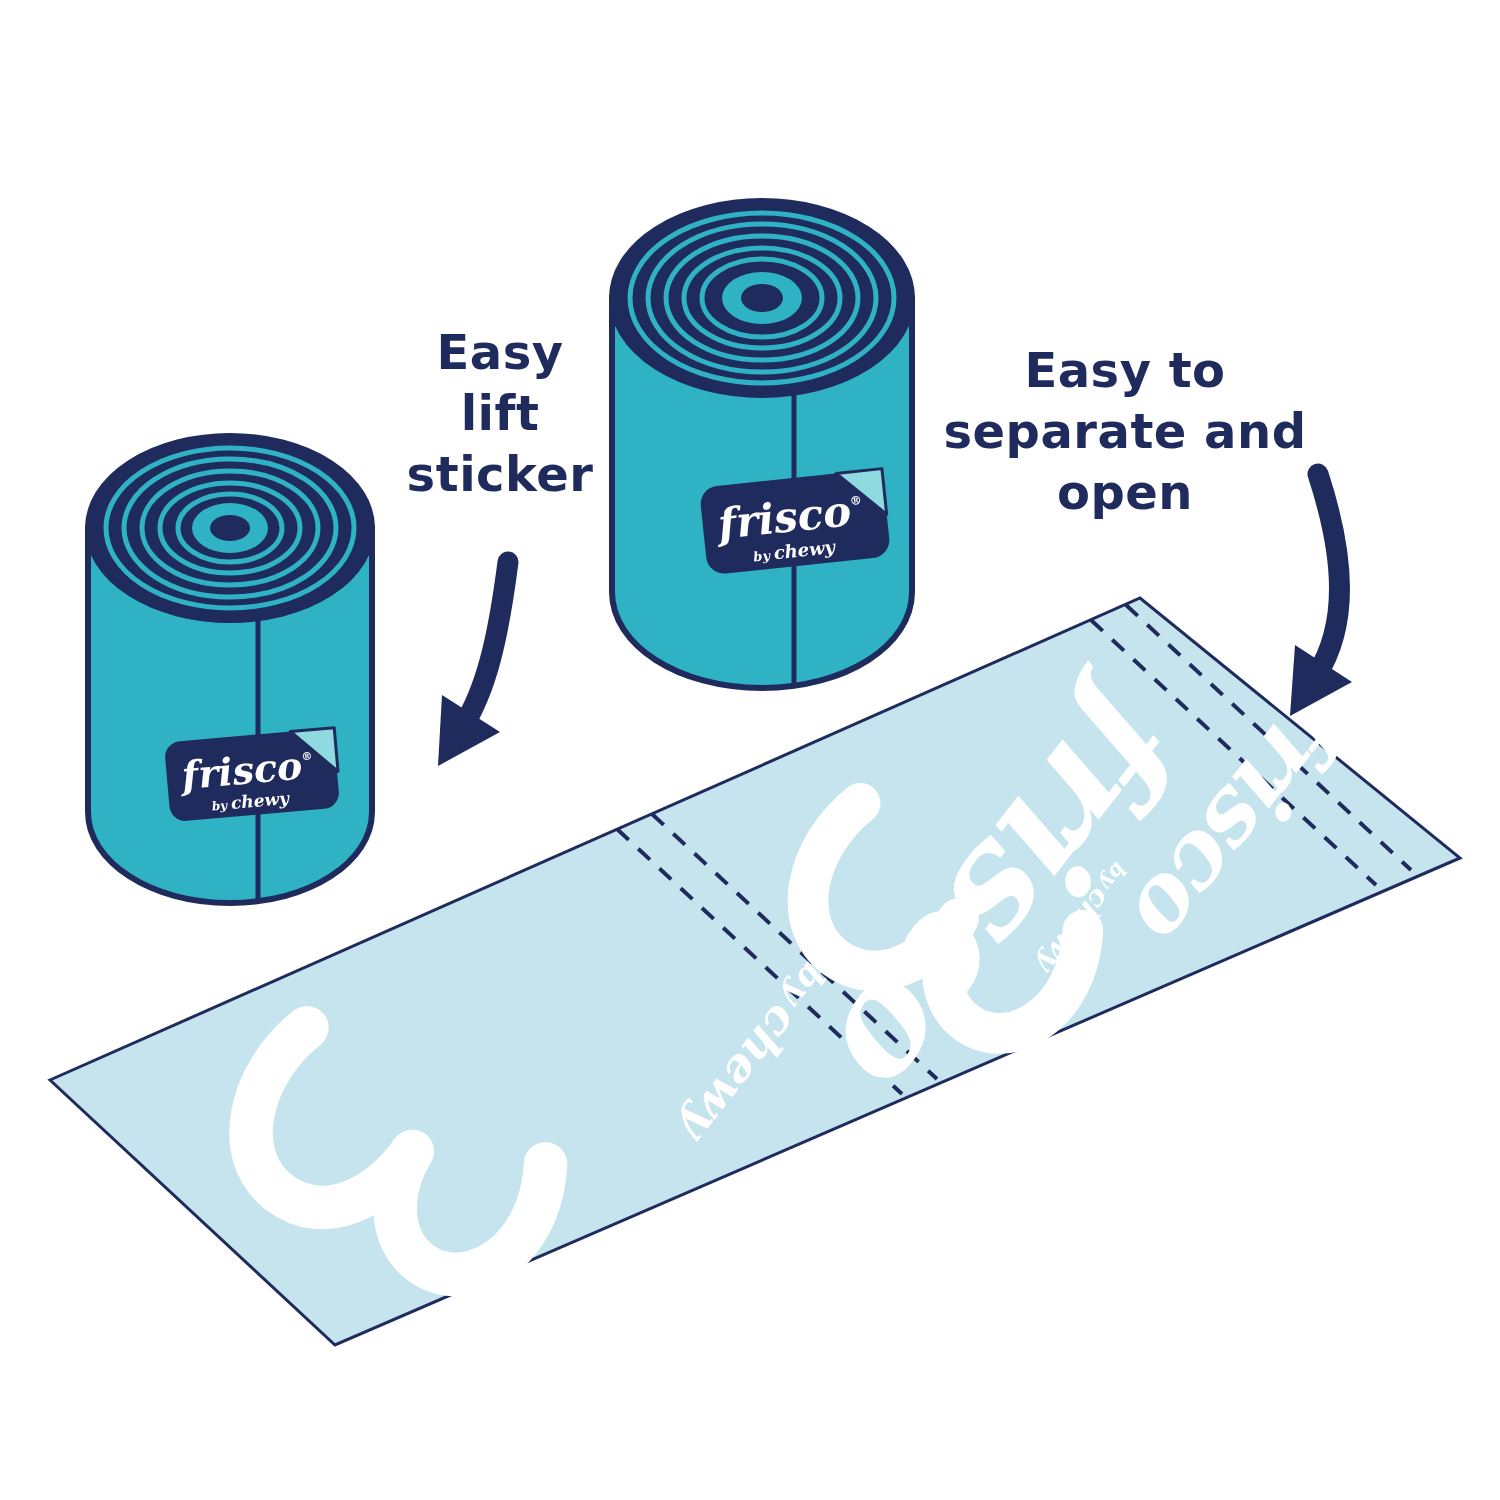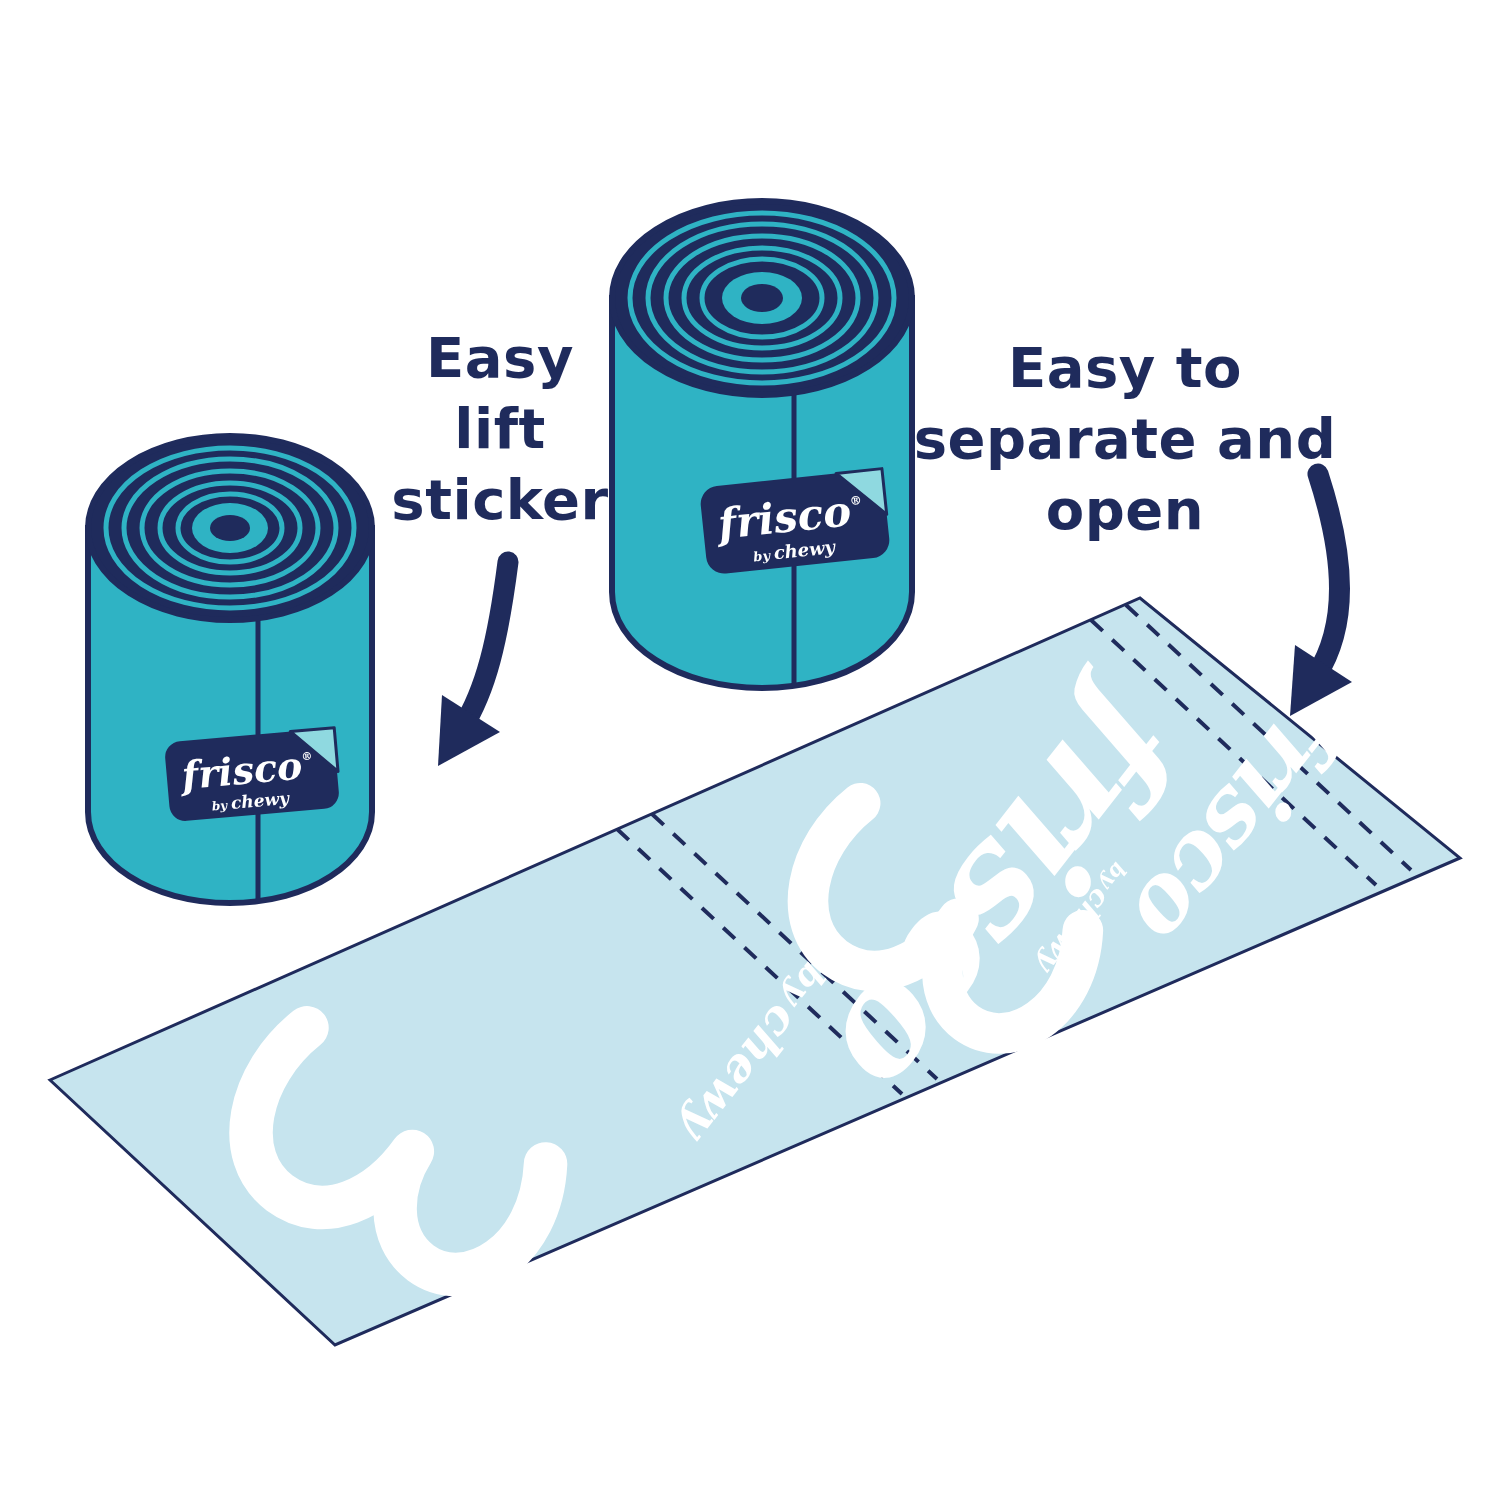--- a/index.html
+++ b/index.html
@@ -1,22 +1,22 @@
 <!DOCTYPE html>
 <html><head>
 <meta charset="utf-8">
 <style>
   html,body{margin:0;padding:0;background:#ffffff;}
   .stage{position:relative;width:1500px;height:1500px;background:#ffffff;overflow:hidden;
          font-family:"DejaVu Sans","Liberation Sans",sans-serif;}
   .stage svg{position:absolute;left:0;top:0;}
   .caption{position:absolute;font-weight:700;color:#1F2B5C;text-align:center;
-           white-space:pre-line;font-size:56px;line-height:1.27;letter-spacing:0.5px;}
+           white-space:pre-line;font-size:48px;line-height:1.27;letter-spacing:0.5px;}
   .caption-left{left:300px;top:322px;width:400px;}
-  .caption-right{left:880px;top:332px;width:490px;}
+  .caption-right{left:880px;top:340px;width:490px;}
   .logo-font{font-family:"DejaVu Serif","Liberation Serif",serif;font-style:italic;font-weight:bold;}
 </style>
 </head>
 <body>
 
 <div class="stage">
 
 <svg width="1500" height="1500" viewBox="0 0 1500 1500">
 
   <g>

